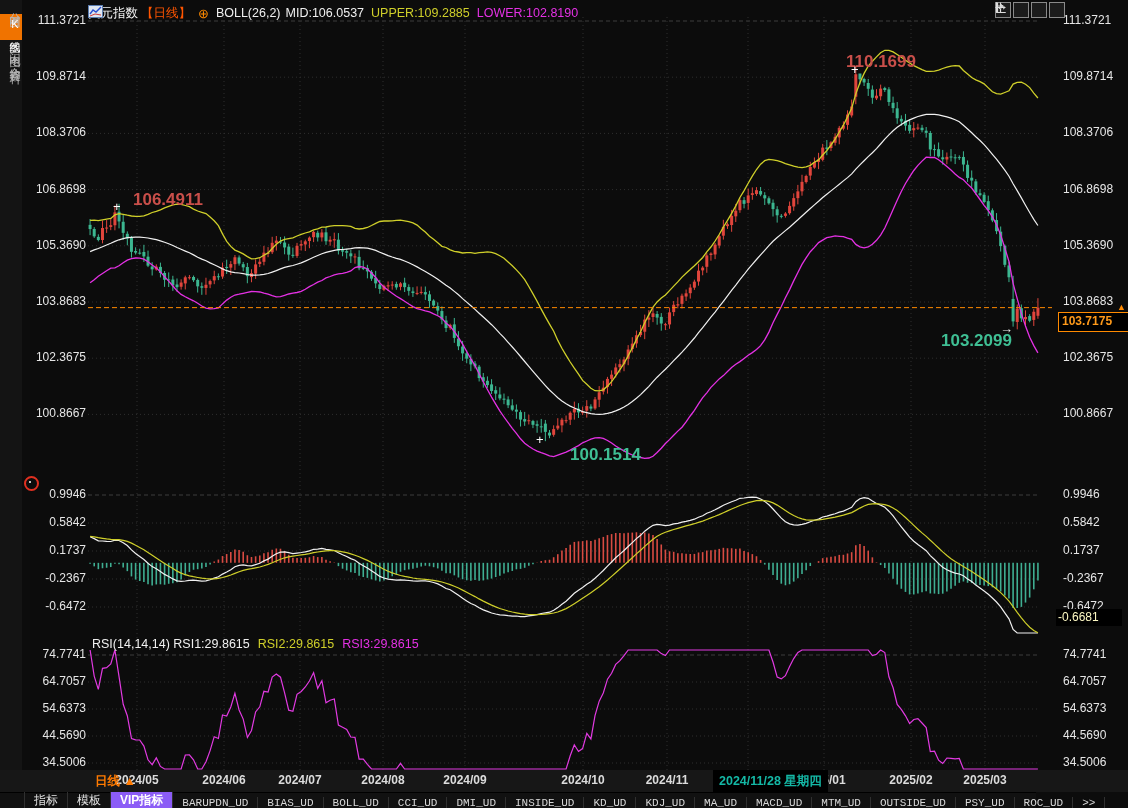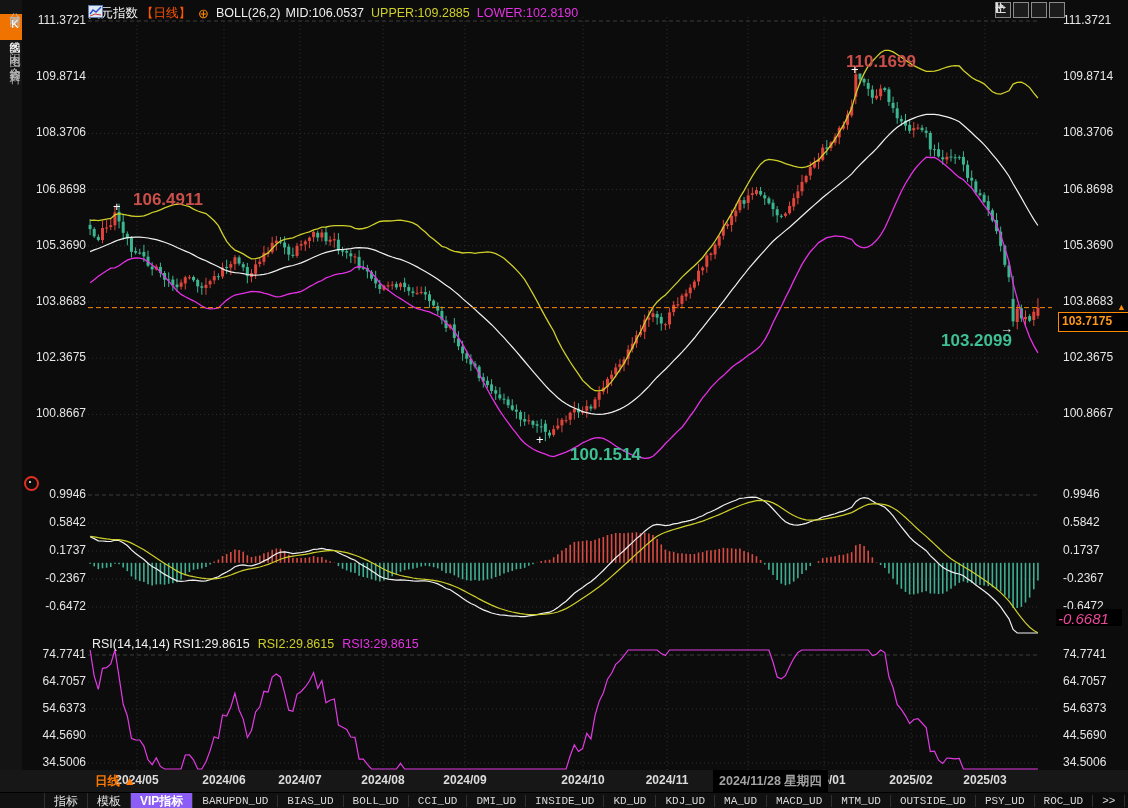--- a/index.html
+++ b/index.html
@@ -21,39 +21,39 @@
   .w{color:#f0f0f0;} .y{color:#cfcf2a;} .m{color:#e431e4;}
   .tick{position:absolute;font-size:12px;color:#e6e6e6;line-height:13px;z-index:5;}
   .tick.l{width:62px;text-align:right;left:24px;}
   .tick.r{left:1063px;text-align:left;width:62px;}
   .subhdr{position:absolute;font-size:12.5px;white-space:nowrap;z-index:20;display:flex;gap:8px;}
   .ann{position:absolute;font-size:17px;font-weight:700;z-index:18;white-space:nowrap;}
   .cross{position:absolute;color:#fff;font-size:13px;font-weight:400;z-index:18;}
   .arrow{position:absolute;color:#eee;font-size:13px;z-index:18;}
   .pricebox{position:absolute;left:1058px;width:64px;height:16px;background:#000;border:1px solid #ff8a00;
             color:#ff9a1a;font-size:12px;font-weight:700;text-align:left;padding:1px 3px;z-index:25;}
-  .macdbox{position:absolute;left:1056px;width:62px;height:15px;background:#000;color:#ec4899;
-           font-size:15px;padding:1px 2px;z-index:25;font-style:italic;}
+  .macdbox{position:absolute;left:1056px;width:62px;height:15px;background:#000;color:#fef9c3;
+           font-size:12px;padding:1px 2px;z-index:25;}
   .curmark{position:absolute;left:1117px;color:#ff8a00;font-size:9px;z-index:25;}
   .iconbtns{position:absolute;left:995px;top:2px;display:flex;gap:2px;z-index:30;}
   .iconbtn{width:14px;height:14px;border:1px solid #8a8a8a;background:#1c1c1c;display:flex;
            align-items:center;justify-content:center;cursor:pointer;}
   .gearicon{position:absolute;left:24px;top:476px;width:11px;height:11px;border:2px solid #e03020;
             border-radius:50%;z-index:20;}
   .gearicon:after{content:"";position:absolute;left:2.5px;top:2.5px;width:2px;height:2px;background:#fff;border-radius:50%;}
   .chart-mini-icon{width:15px;height:13px;}
   
   .xaxis{position:absolute;left:0;top:770px;width:1128px;height:22px;background:#171717;z-index:22;}
   .xlabel{position:absolute;top:3px;font-size:12px;font-weight:700;color:#dcdcdc;transform:translateX(-50%);white-space:nowrap;}
   .periodlbl{position:absolute;left:95px;top:3px;color:#ff7a00;font-size:12.5px;font-weight:700;z-index:24;}
-  .datetip{position:absolute;left:713px;top:0px;height:22px;background:#000;color:#a3a3a3;font-size:12.5px;
+  .datetip{position:absolute;left:713px;top:0px;height:22px;background:#000;color:#14b8a6;font-size:12.5px;
            font-weight:700;padding:3px 6px 0 6px;z-index:26;white-space:nowrap;}
   
   .bottombar{position:absolute;left:0;top:792px;width:1036px;height:16px;background:#111;display:flex;
-             align-items:center;z-index:22;border-top:1px solid #000;padding-left:20px;}
+             align-items:flex-end;z-index:22;border-top:1px solid #000;}
   .btab{display:flex;align-items:center;padding:0 9px;font-size:12px;color:#e3e3e3;border-right:1px solid #303030;
         cursor:pointer;white-space:nowrap;}
   .btab.mono{font-family:"Liberation Mono","DejaVu Sans Mono",monospace;font-size:11px;color:#d8d8d8;}
   .btab.active{background:#8b5cf6;color:#fff;font-weight:700;}
   .btab.first{margin-left:24px;border-left:1px solid #303030;}
   .watermark{position:absolute;left:993px;top:748px;font-size:37px;color:rgba(228,228,228,0.93);
              letter-spacing:1px;z-index:40;font-family:"DejaVu Sans",sans-serif;}
 </style>
 </head>
 <body>

